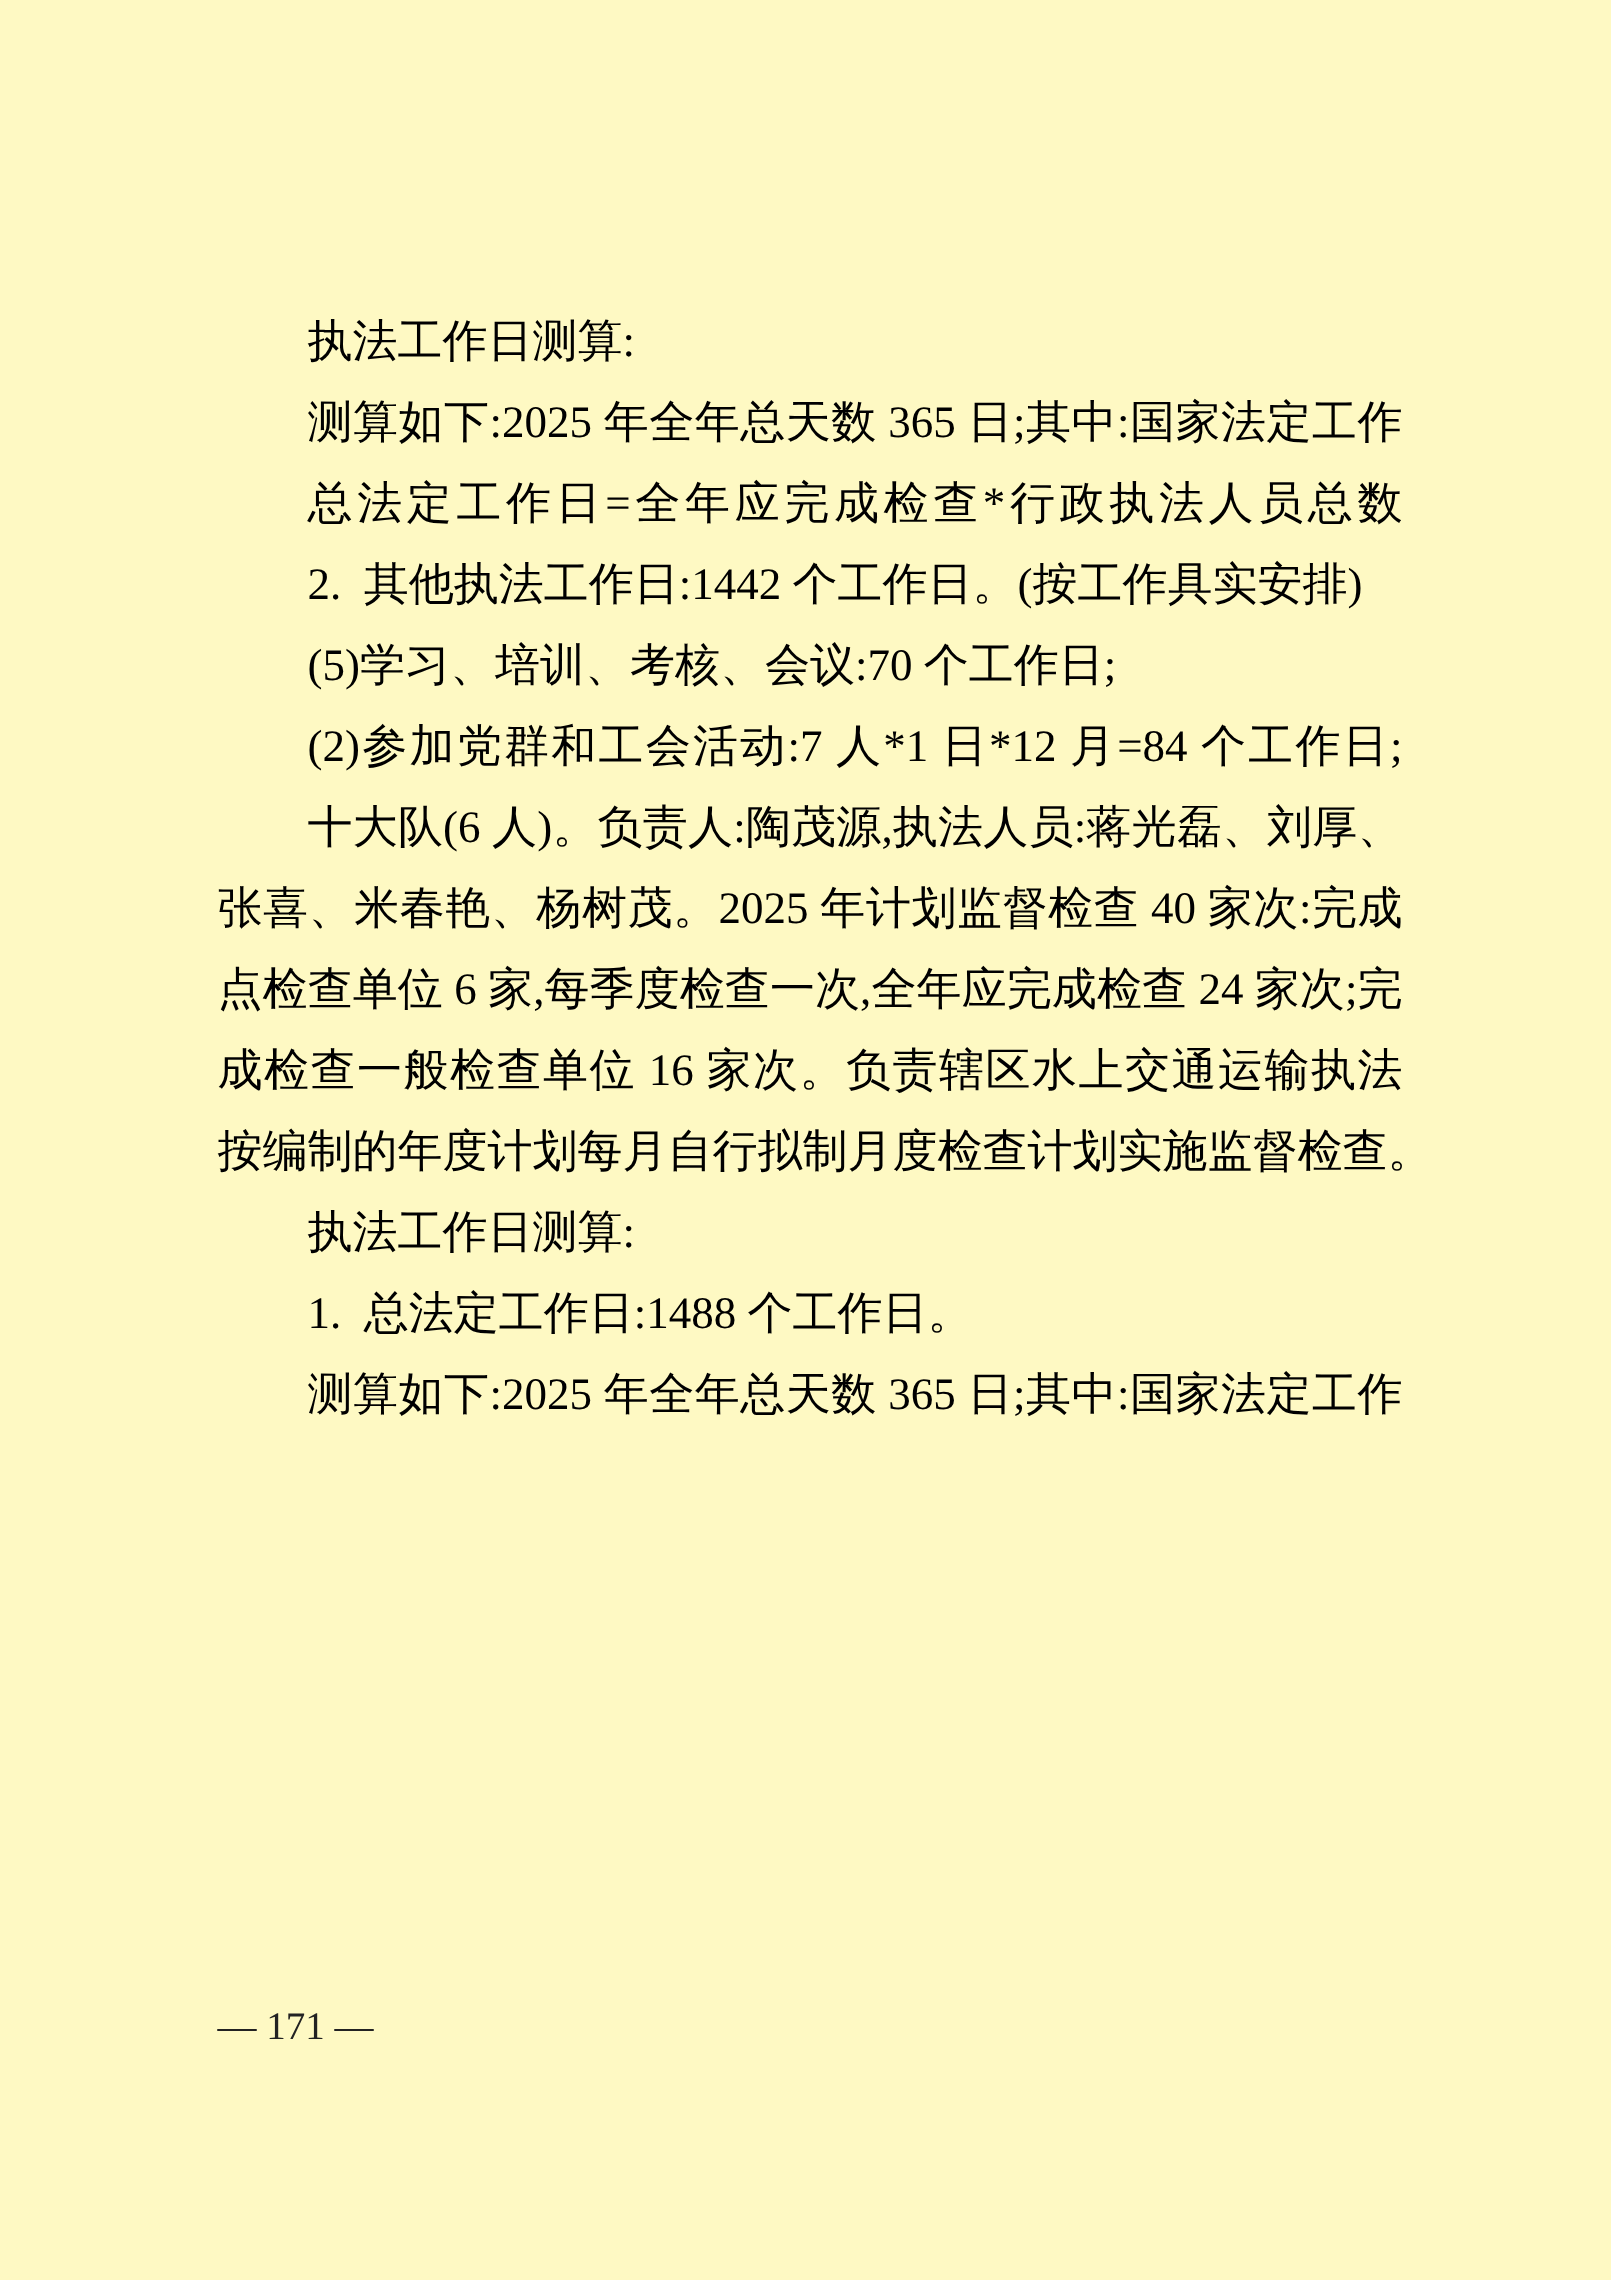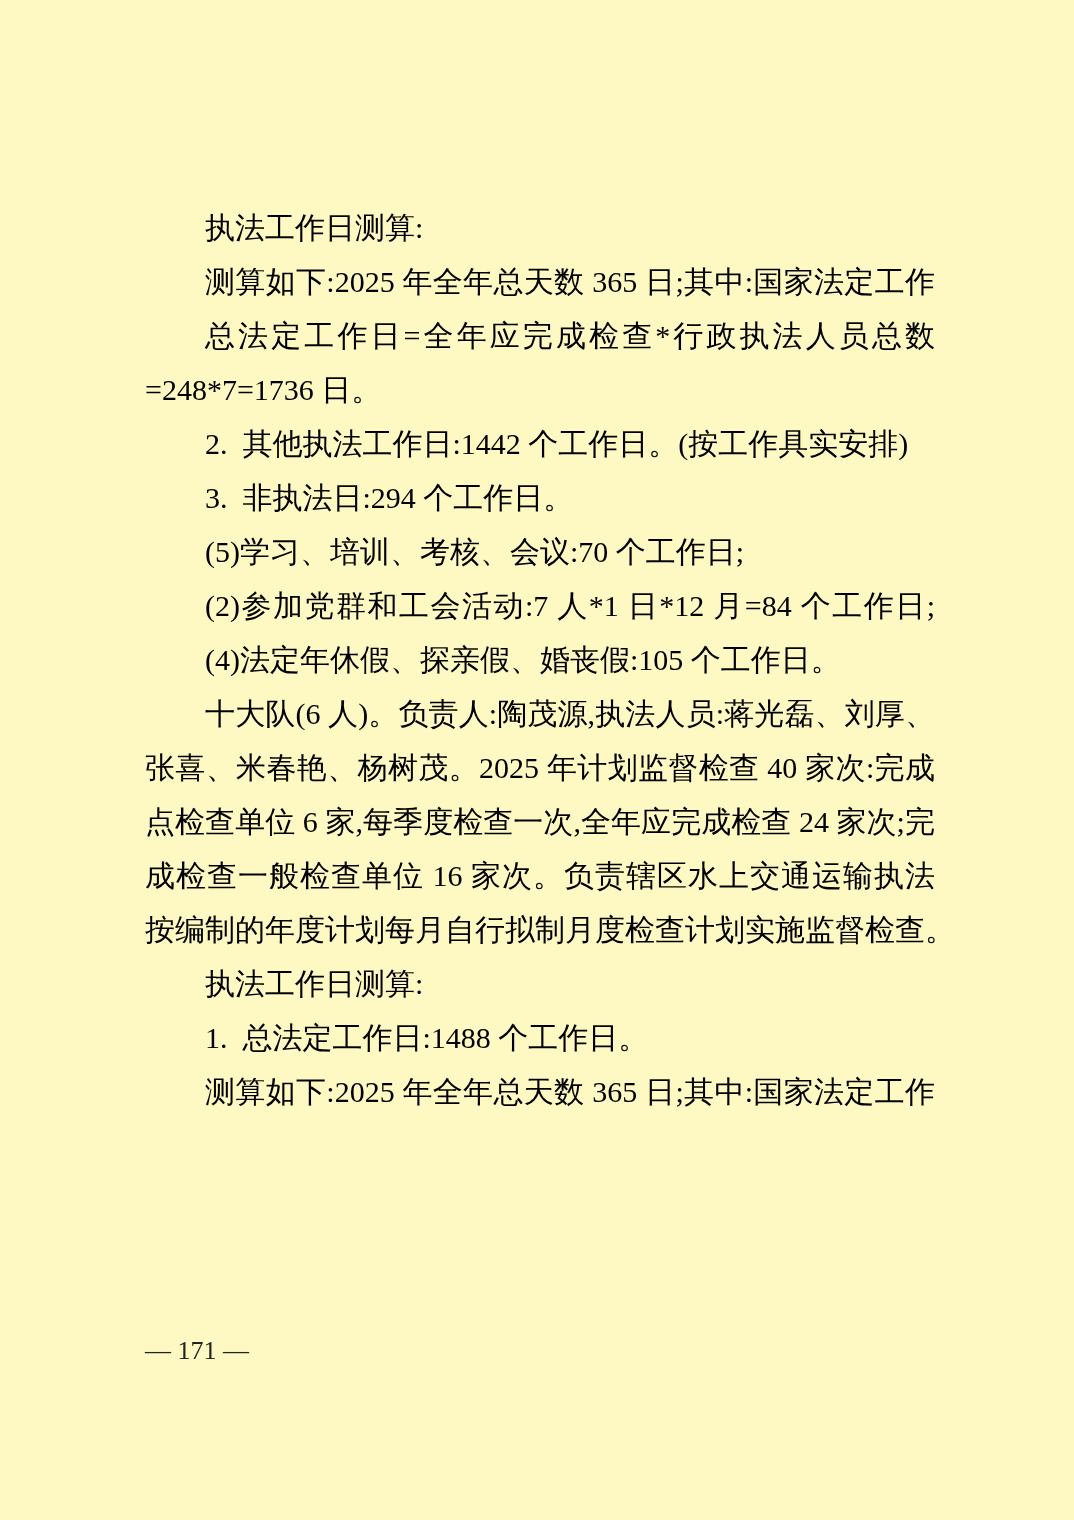--- a/index.html
+++ b/index.html
@@ -49,26 +49,23 @@
     }
   </style>
 </head>
 <body>
 
 <div class="page">
   <div class="content">
     <div class="line indent">执法工作日测算:</div>
     <div class="line indent stretch">测算如下:2025 年全年总天数 365 日;其中:国家法定工作</div>
     <div class="line indent stretch">总法定工作日=全年应完成检查*行政执法人员总数</div>
-    <div class="line">=248*7=1736 日。</div>
     <div class="line indent">2.&nbsp;&nbsp;其他执法工作日:1442 个工作日。(按工作具实安排)</div>
-    <div class="line indent">3.&nbsp;&nbsp;非执法日:294 个工作日。</div>
     <div class="line indent">(5)学习、培训、考核、会议:70 个工作日;</div>
     <div class="line indent stretch">(2)参加党群和工会活动:7 人*1 日*12 月=84 个工作日;</div>
-    <div class="line indent">(4)法定年休假、探亲假、婚丧假:105 个工作日。</div>
     <div class="line indent stretch">十大队(6 人)。负责人:陶茂源,执法人员:蒋光磊、刘厚、</div>
     <div class="line stretch">张喜、米春艳、杨树茂。2025 年计划监督检查 40 家次:完成重</div>
     <div class="line stretch">点检查单位 6 家,每季度检查一次,全年应完成检查 24 家次;完</div>
     <div class="line stretch">成检查一般检查单位 16 家次。负责辖区水上交通运输执法检查,</div>
     <div class="line">按编制的年度计划每月自行拟制月度检查计划实施监督检查。</div>
     <div class="line indent">执法工作日测算:</div>
     <div class="line indent">1.&nbsp;&nbsp;总法定工作日:1488 个工作日。</div>
     <div class="line indent stretch">测算如下:2025 年全年总天数 365 日;其中:国家法定工作</div>
   </div>
 

